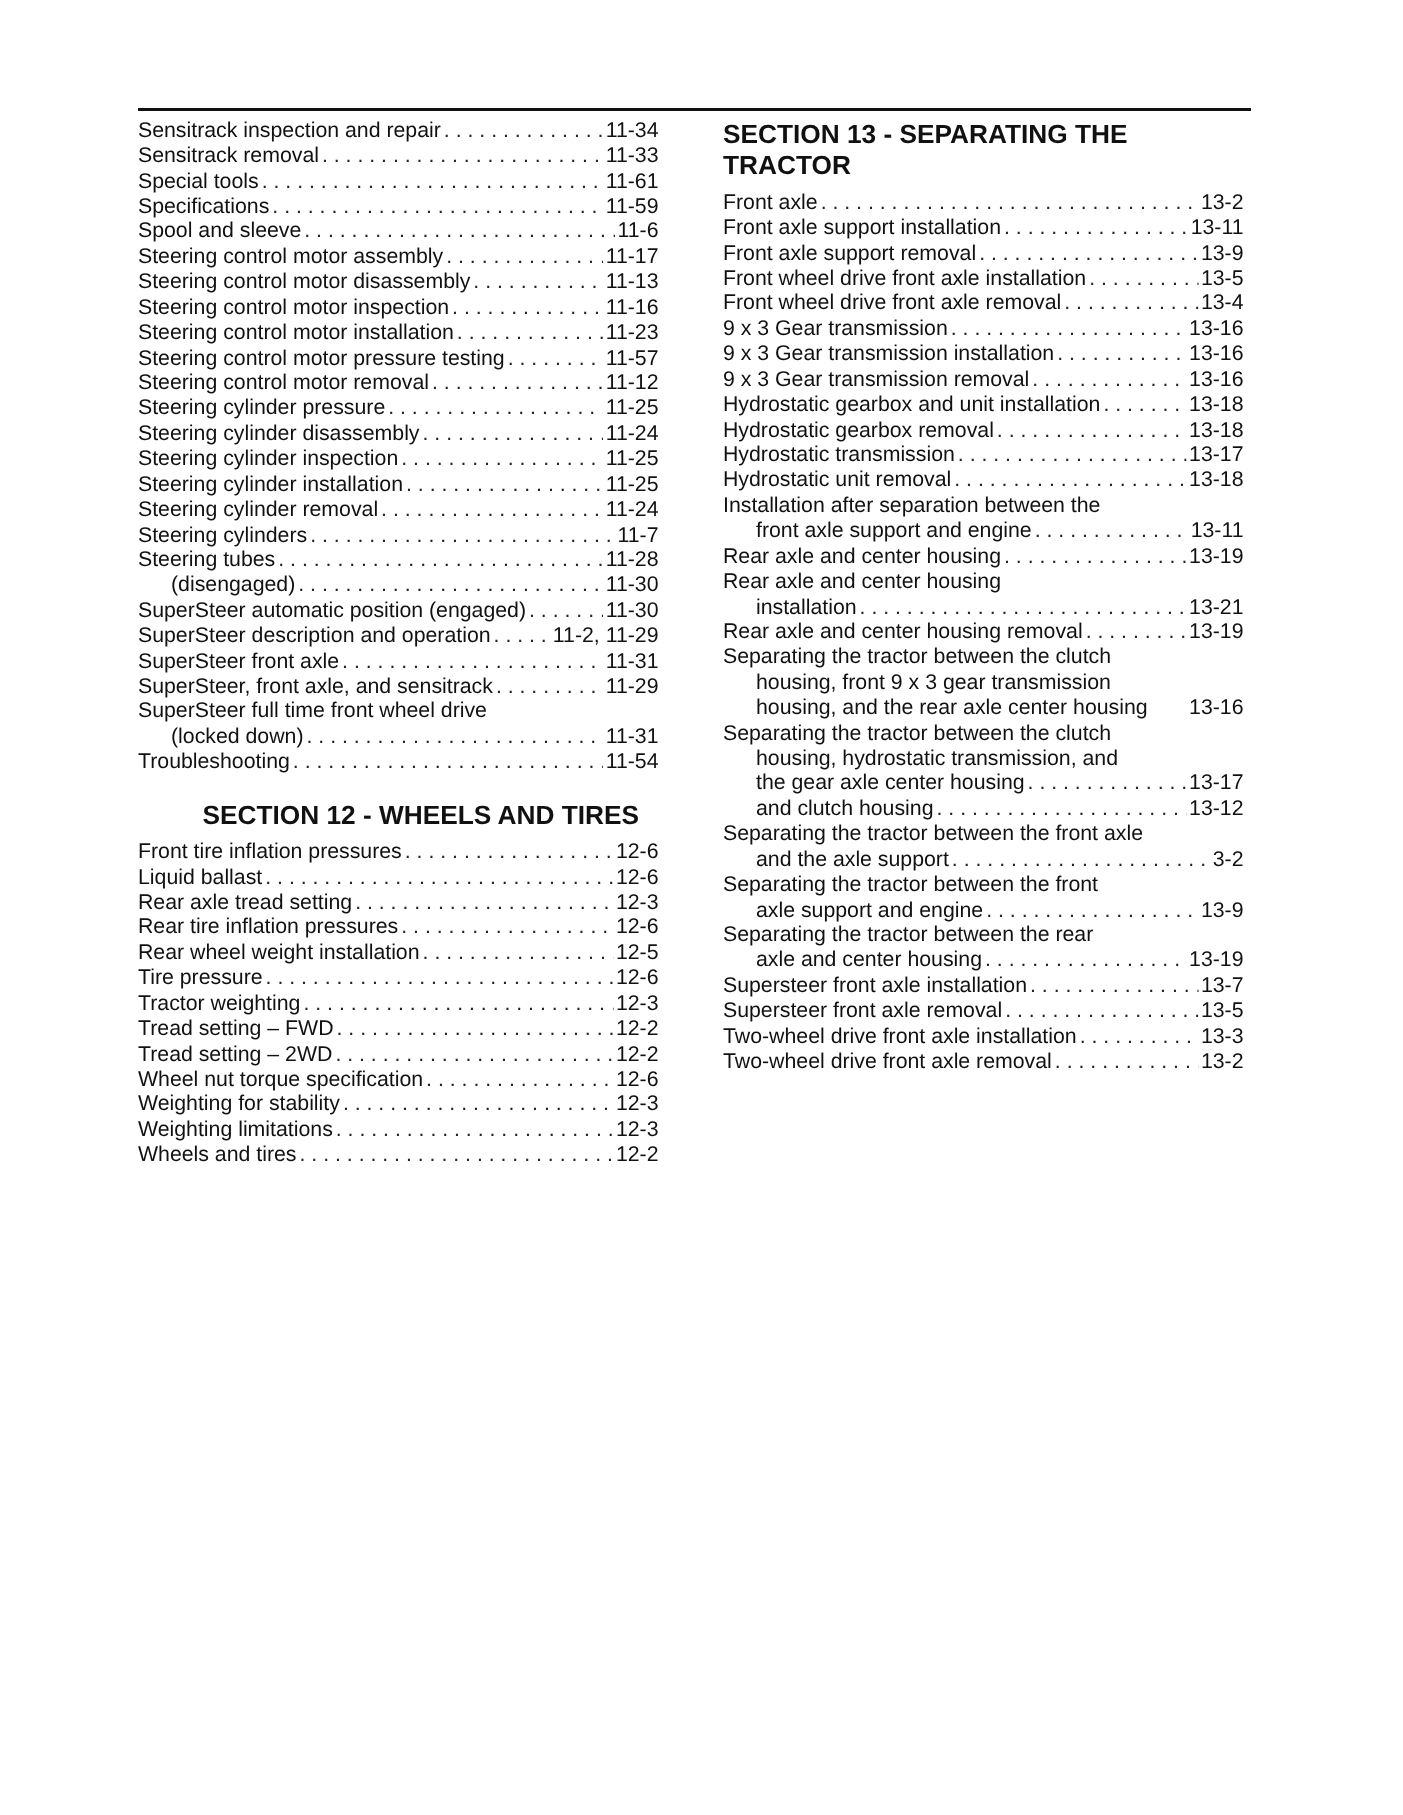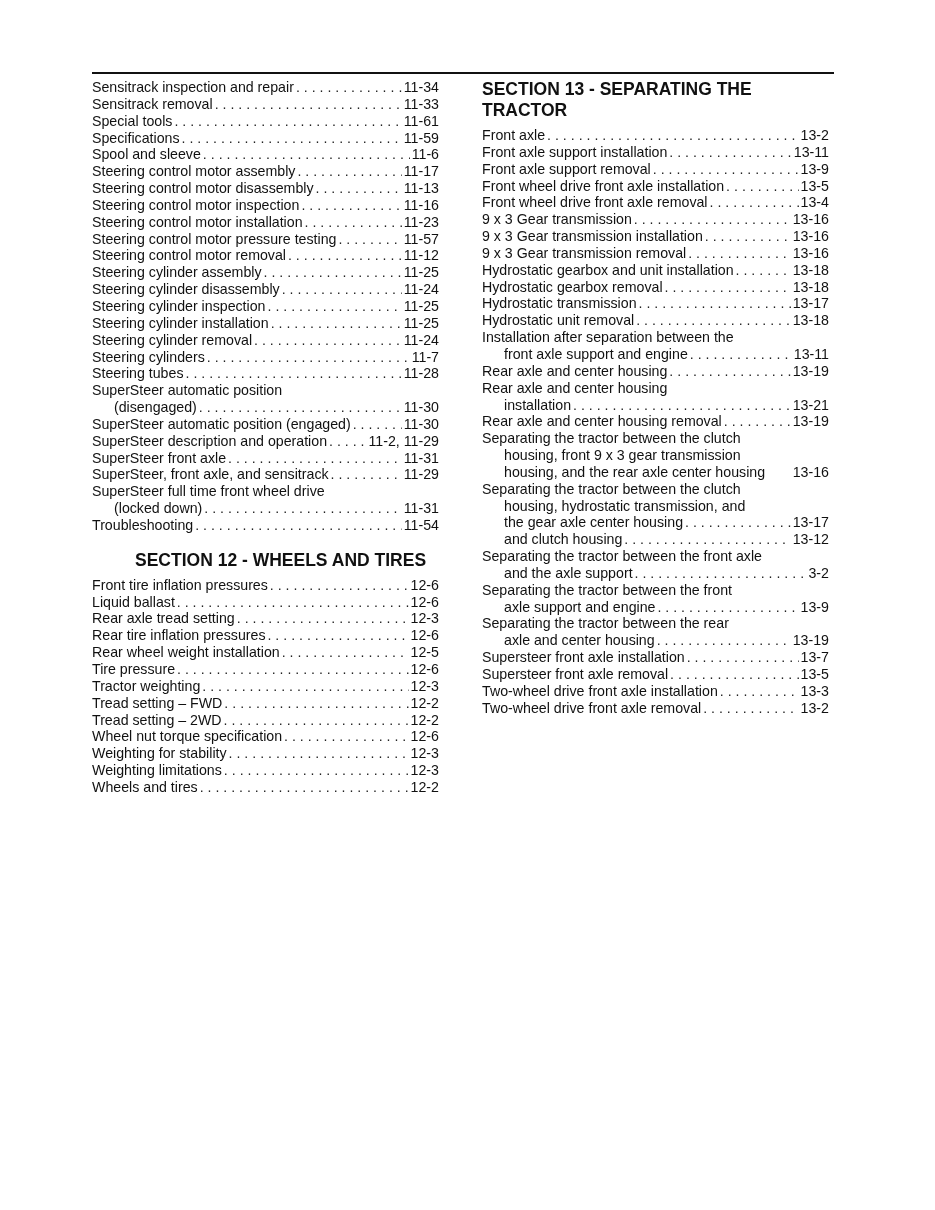--- a/index.html
+++ b/index.html
@@ -99,21 +99,21 @@
       </div>
       <div class="entry">
         <div class="line">
           <span class="txt">Steering control motor removal</span>
           <span class="dots"></span>
           <span class="pg">11-12</span>
         </div>
       </div>
       <div class="entry">
         <div class="line">
-          <span class="txt">Steering cylinder assembly</span>
+          <span class="txt">Steering cylinder pressure</span>
           <span class="dots"></span>
           <span class="pg">11-25</span>
         </div>
       </div>
       <div class="entry">
         <div class="line">
           <span class="txt">Steering cylinder disassembly</span>
           <span class="dots"></span>
           <span class="pg">11-24</span>
         </div>
@@ -147,21 +147,20 @@
         </div>
       </div>
       <div class="entry">
         <div class="line">
           <span class="txt">Steering tubes</span>
           <span class="dots"></span>
           <span class="pg">11-28</span>
         </div>
       </div>
       <div class="entry">
-        <div>SuperSteer automatic position</div>
         <div class="line cont">
           <span class="txt">(disengaged)</span>
           <span class="dots"></span>
           <span class="pg">11-30</span>
         </div>
       </div>
       <div class="entry">
         <div class="line">
           <span class="txt">SuperSteer automatic position (engaged)</span>
           <span class="dots"></span>

